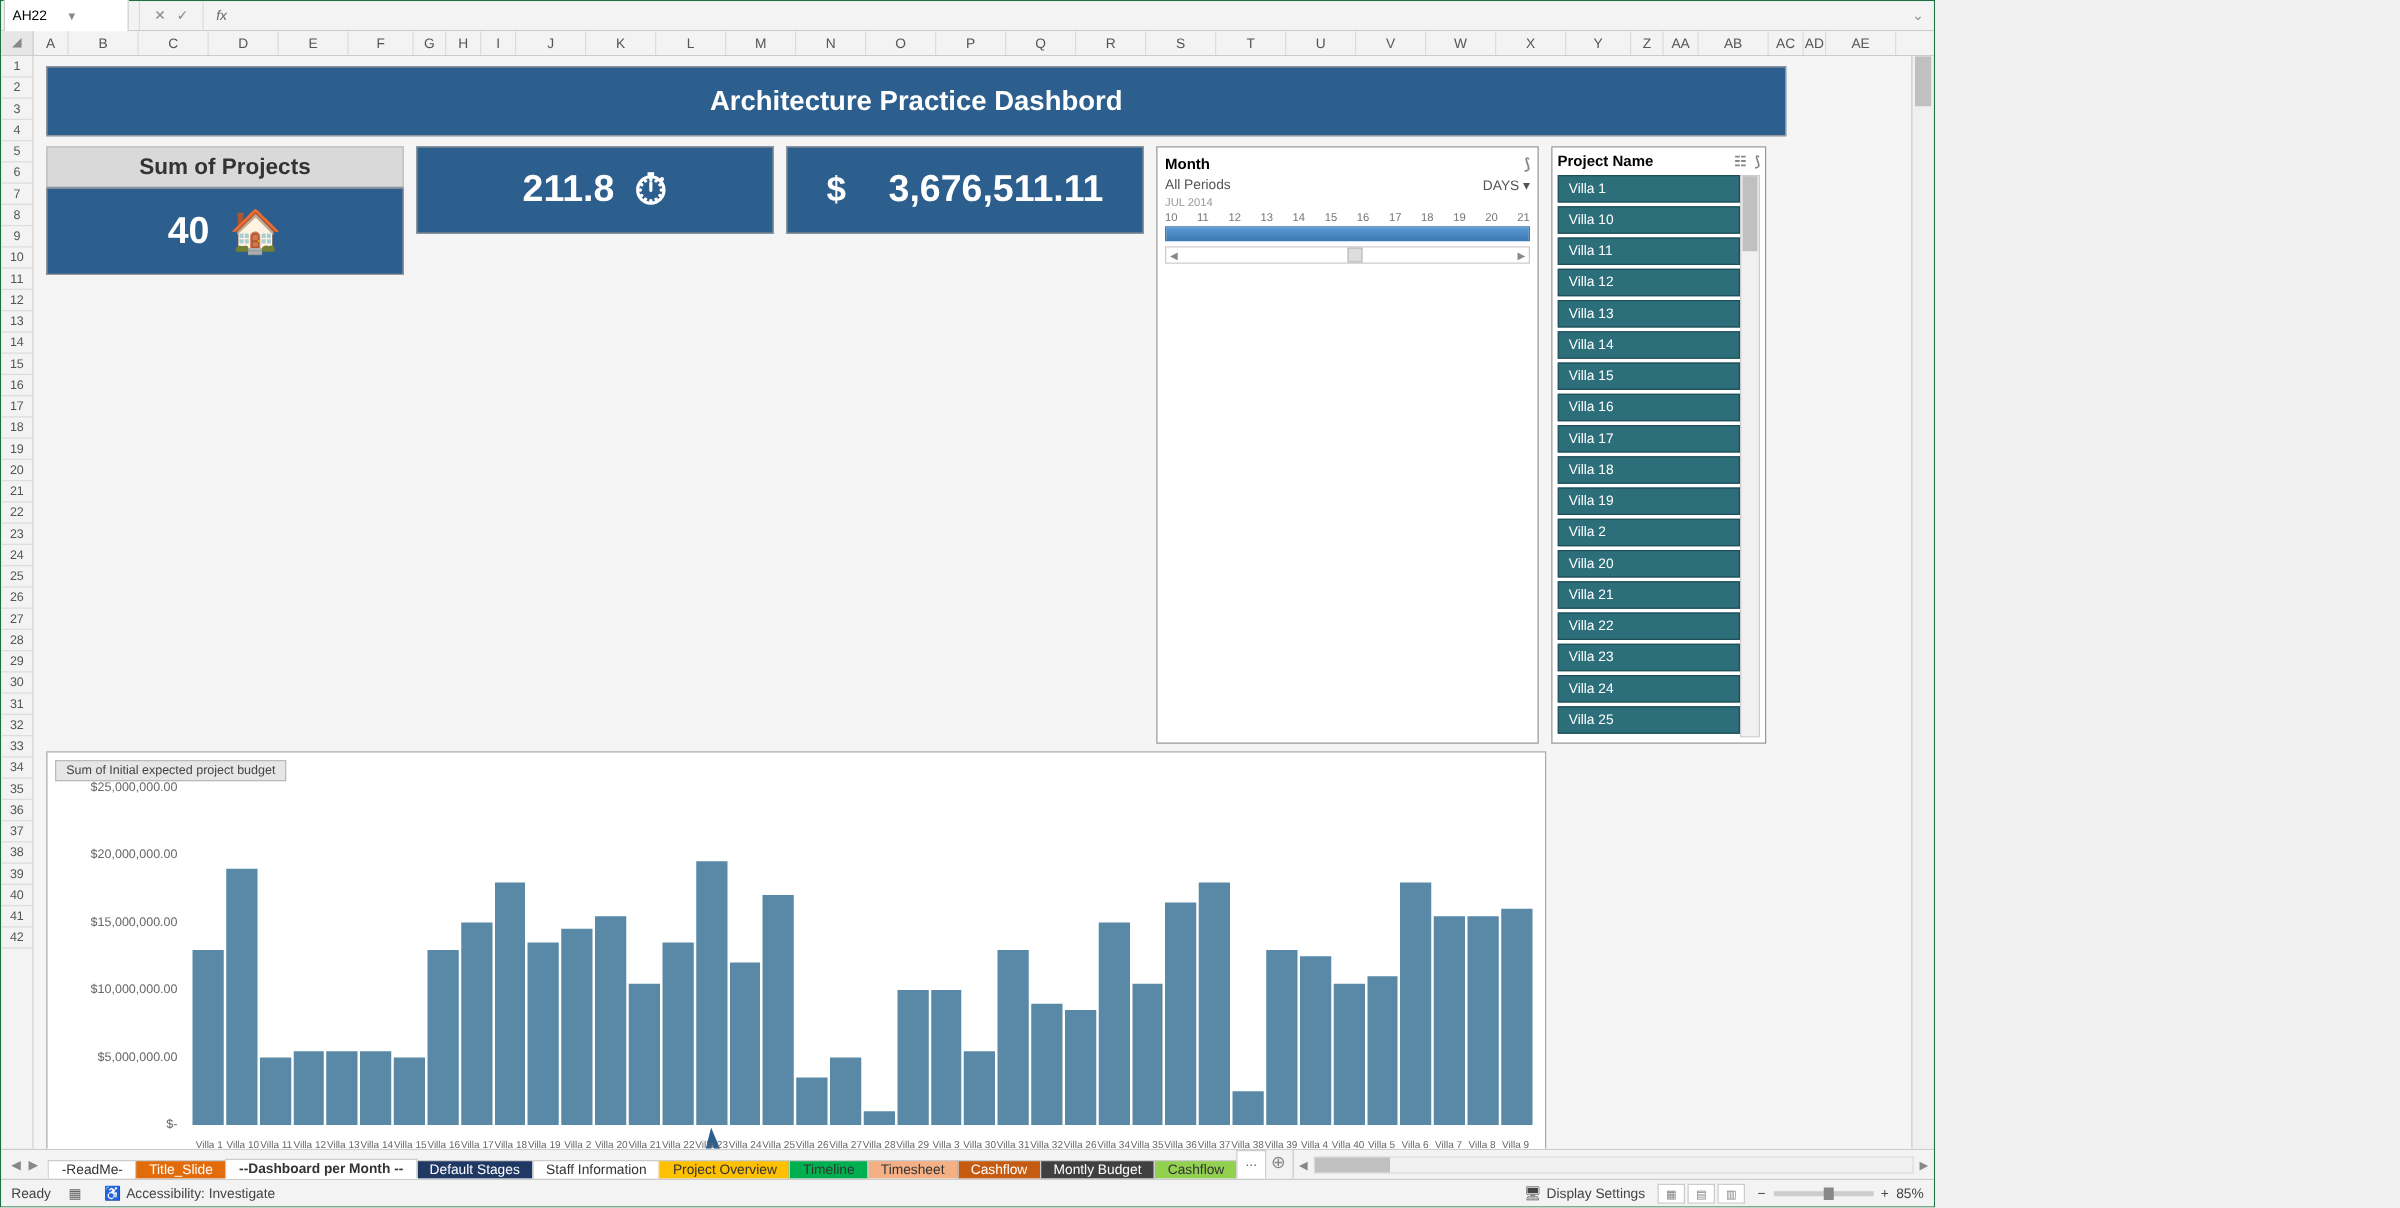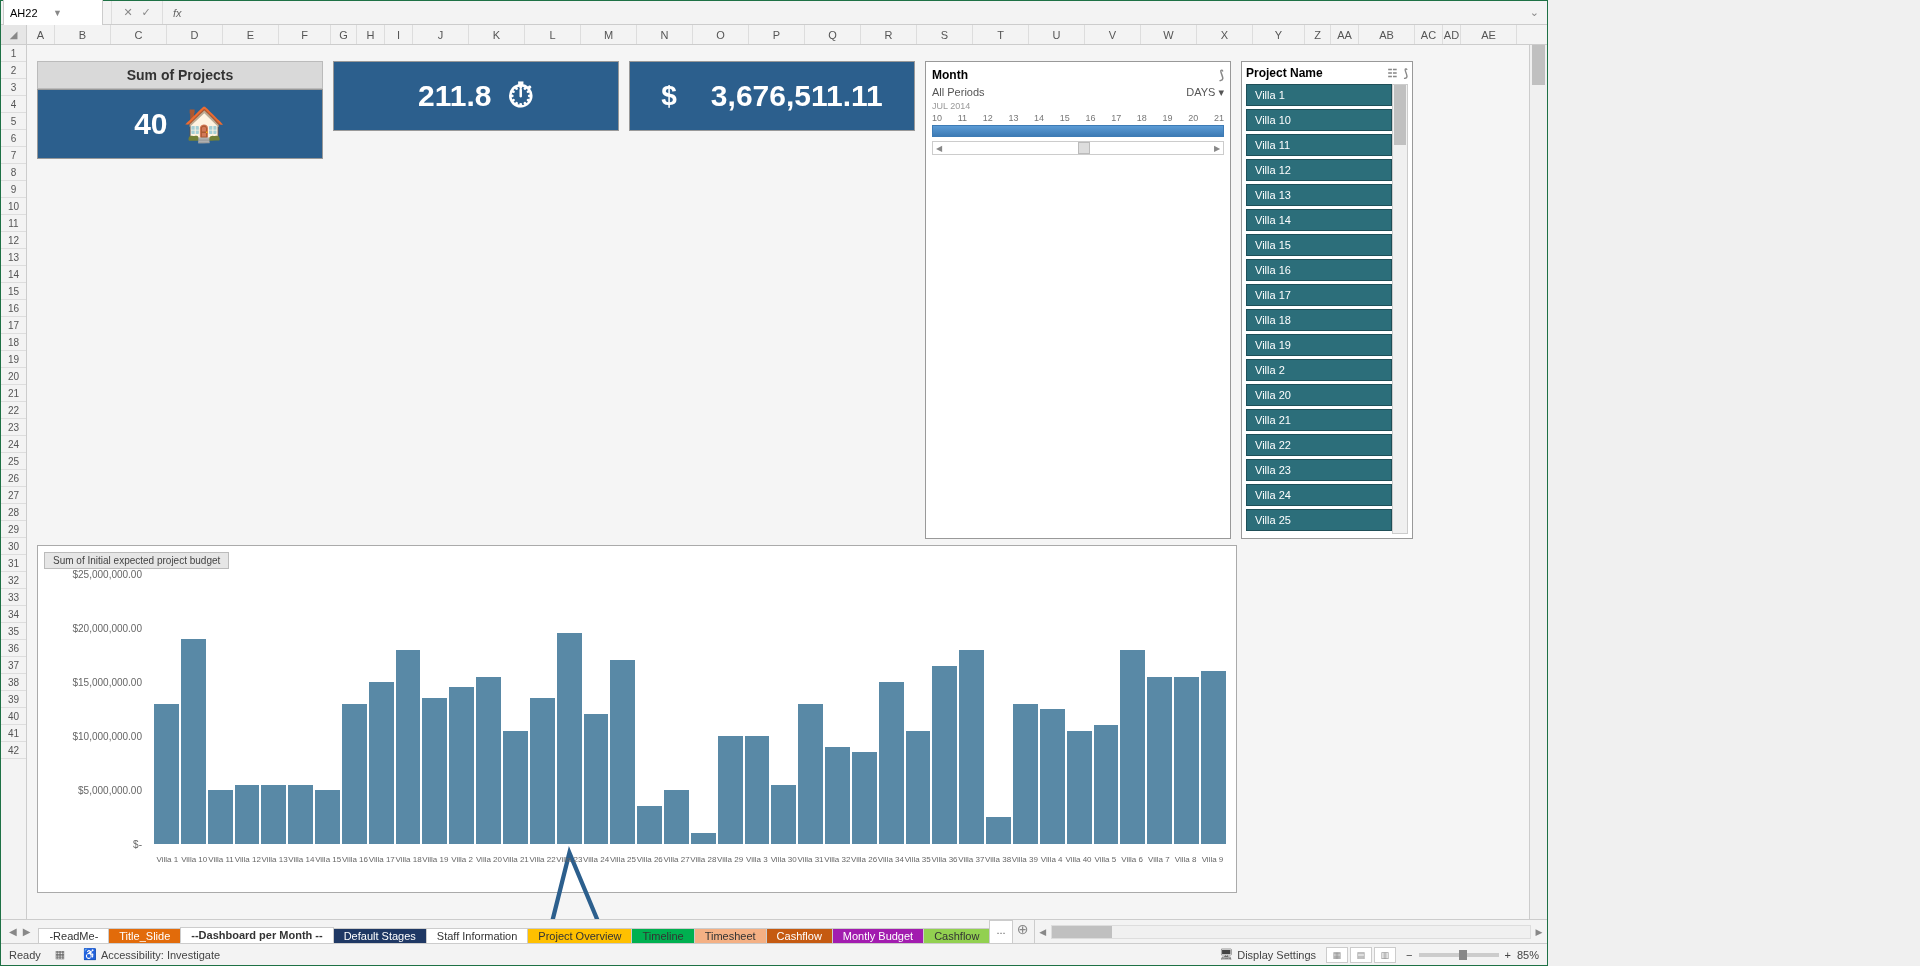--- a/index.html
+++ b/index.html
@@ -24,21 +24,21 @@
 .rowhdr div { height:17px; border-bottom:1px solid #ddd; text-align:center; color:#555; font-size:10px; line-height:17px; }
 .sheet { flex:1; position:relative; background:#f5f5f5; overflow:hidden; }
 .vsb { width:18px; background:#f0f0f0; border-left:1px solid #ccc; position:relative; }
 .vsb .thumb { position:absolute; top:0; left:2px; right:2px; height:40px; background:#c0c0c0; }
 
 .dash { position:absolute; top:8px; left:10px; width:1392px; }
 .banner { background:#2c5f8d; color:#fff; text-align:center; font-size:22px; font-weight:bold; padding:14px 0; border:1px solid #999; }
 
 .kpirow { display:flex; gap:10px; margin-top:8px; }
 .kpi { width:286px; }
-.kpi-h { background:#d9d9d9; color:#333; text-align:center; font-weight:bold; padding:5px 0; font-size:14px; border:1px solid #bbb; }
+.kpi-h { background:#d9d9d9; color:#333; text-align:center; font-weight:bold; padding:5px 0; font-size:18px; border:1px solid #bbb; }
 .kpi-v { background:#2c5f8d; color:#fff; height:70px; display:flex; align-items:center; justify-content:center; gap:16px; font-size:30px; font-weight:bold; border:1px solid #999; }
 .kpi-v .ico { font-size:34px; }
 .kpi-v .dollar { font-size:28px; margin-right:18px; }
 
 .timeline { width:306px; border:1px solid #999; background:#fff; padding:6px; }
 .tl-hdr { display:flex; justify-content:space-between; align-items:center; font-weight:bold; font-size:12px; margin-bottom:4px; }
 .tl-sub { display:flex; justify-content:space-between; font-size:11px; color:#555; margin-bottom:2px; }
 .tl-month { font-size:9px; color:#999; }
 .tl-ticks { display:flex; justify-content:space-between; font-size:9px; color:#777; margin:2px 0; }
 .tl-bar { height:12px; background:linear-gradient(#5b9bd5,#3d7bb5); border:1px solid #3d7bb5; }
@@ -184,20 +184,21 @@
         <div>37</div>
         <div>38</div>
         <div>39</div>
         <div>40</div>
         <div>41</div>
         <div>42</div>
       </div>
 
     <div class="sheet">
       <div class="dash">
+        <div class="banner">Architecture Practice Dashbord</div>
 
         <div class="kpirow">
           <div class="kpi">
             <div class="kpi-h">Sum of Projects</div>
             <div class="kpi-v">
               <span>40</span>
               <span class="ico">🏠</span>
             </div>
           </div>
           <div class="kpi">
@@ -401,21 +402,21 @@
     <div class="tabs" id="tabs">
         <div class="tab">-ReadMe-</div>
         <div class="tab" style="background: rgb(226, 107, 10); color: rgb(255, 255, 255);">Title_Slide</div>
         <div class="tab active">--Dashboard per Month --</div>
         <div class="tab" style="background: rgb(31, 56, 100); color: rgb(255, 255, 255);">Default Stages</div>
         <div class="tab">Staff Information</div>
         <div class="tab" style="background: rgb(255, 192, 0); color: rgb(51, 51, 51);">Project Overview</div>
         <div class="tab" style="background: rgb(0, 176, 80); color: rgb(51, 51, 51);">Timeline</div>
         <div class="tab" style="background: rgb(244, 176, 132); color: rgb(51, 51, 51);">Timesheet</div>
         <div class="tab" style="background: rgb(197, 90, 17); color: rgb(255, 255, 255);">Cashflow</div>
-        <div class="tab" style="background: #a21caf; color: rgb(255, 255, 255);">Montly Budget</div>
+        <div class="tab" style="background: #404040; color: rgb(255, 255, 255);">Montly Budget</div>
         <div class="tab" style="background: rgb(146, 208, 80); color: rgb(51, 51, 51);">Cashflow </div>
       </div>
     <div class="tab tabmore">...</div>
     <div class="tabplus">⊕</div>
     <div class="hsb">
       <span class="arr">◀</span>
       <div class="track">
           <div class="thumb"></div>
         </div>
       <span class="arr">▶</span>

